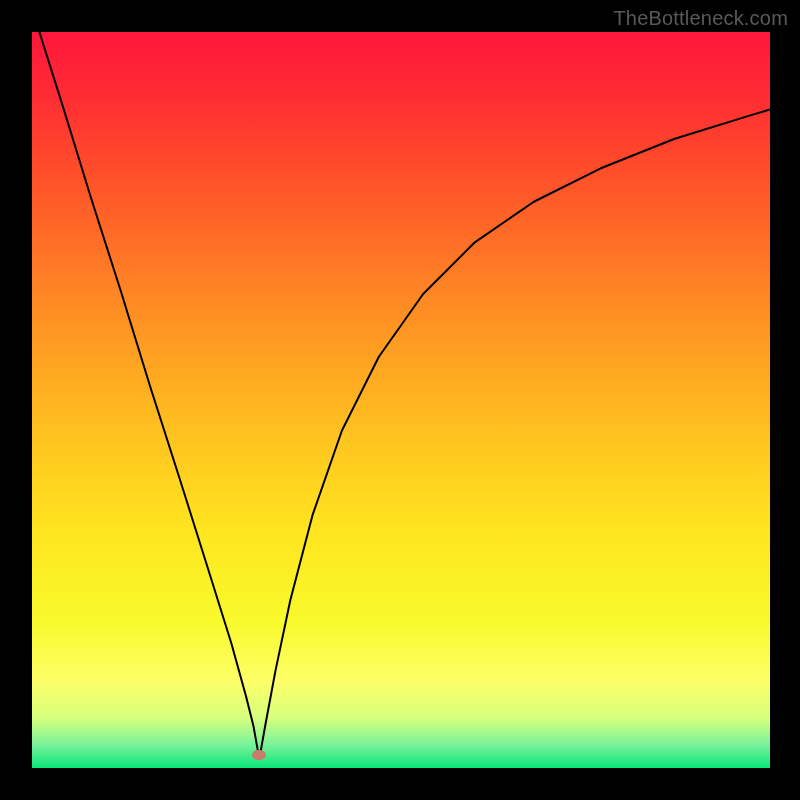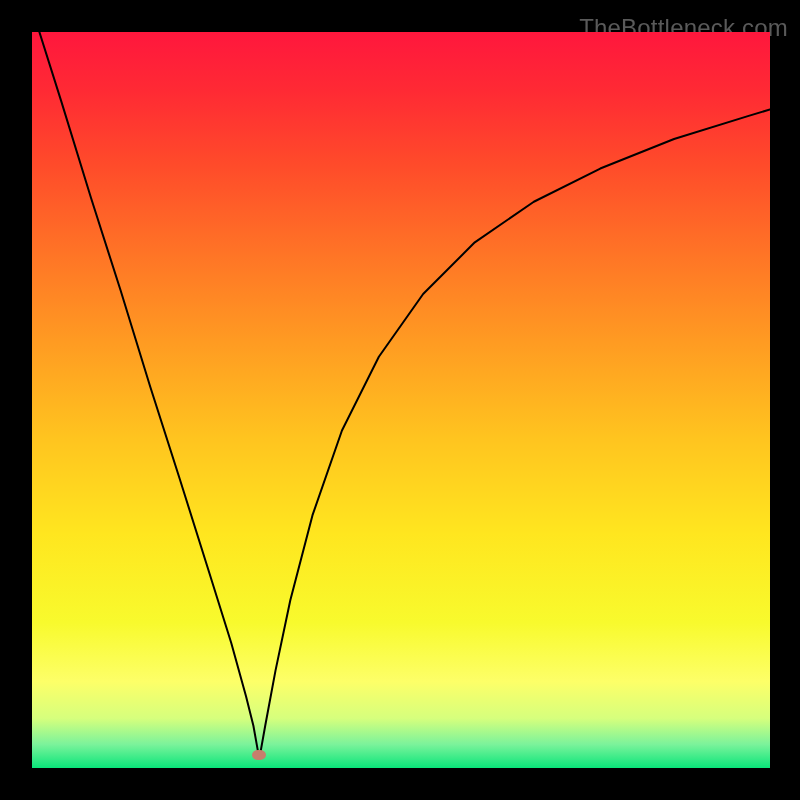--- a/index.html
+++ b/index.html
@@ -35,24 +35,24 @@
   }
   .marker {
     position: absolute;
     width: 14px;
     height: 10px;
     border-radius: 6px / 5px;
     transform: translate(-50%, -50%);
   }
   .watermark {
     position: absolute;
-    top: 14px;
+    top: 7px;
     right: 12px;
     color: #5a5a5a;
-    font-size: 24px;
+    font-size: 20px;
     font-weight: 500;
     letter-spacing: 0.2px;
     user-select: none;
   }
 </style>
 </head>
 <body>
 
 <div class="stage">
 

